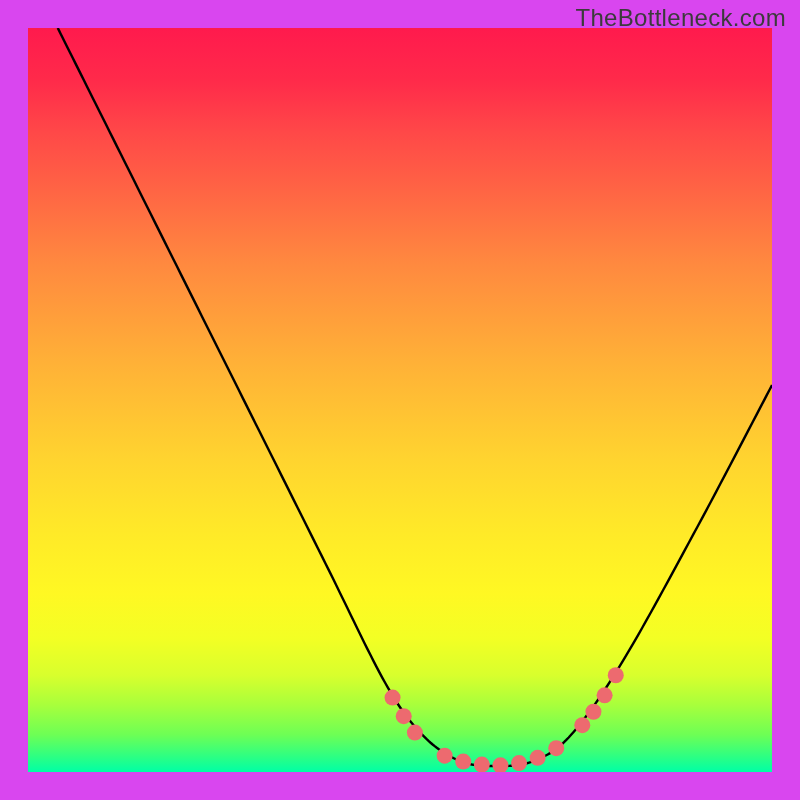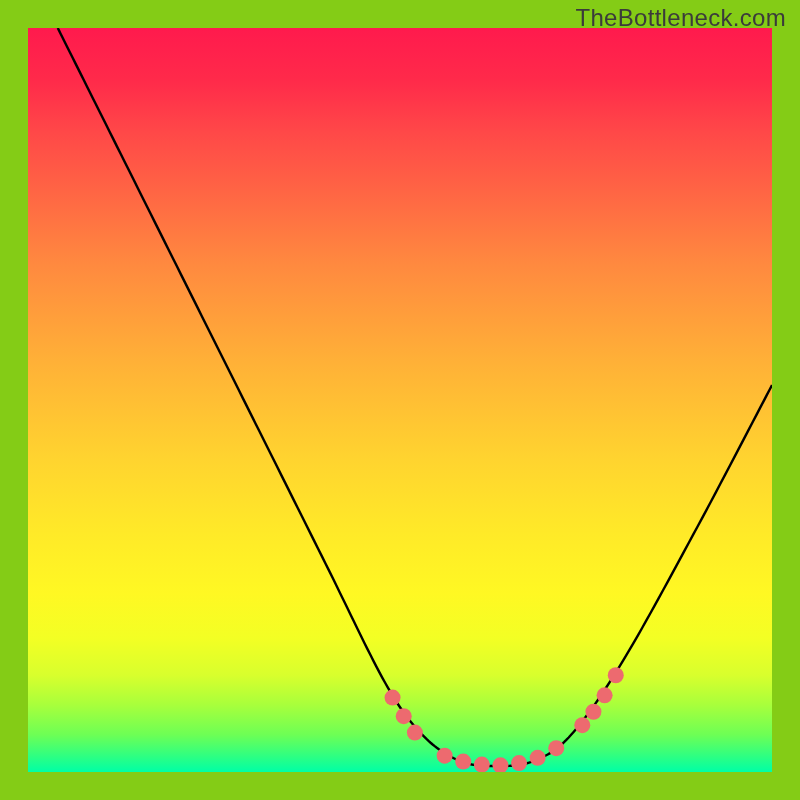--- a/index.html
+++ b/index.html
@@ -10,21 +10,21 @@
     overflow: hidden;
     background: #000;
     font-family: Arial, Helvetica, sans-serif;
   }
   .frame {
     position: absolute;
     left: 0;
     top: 0;
     width: 800px;
     height: 800px;
-    background: #84cc16;
+    background: #d946ef;
   }
   .plot {
     position: absolute;
     left: 28px;
     top: 28px;
     width: 744px;
     height: 744px;
     overflow: hidden;
   }
   .gradient {

